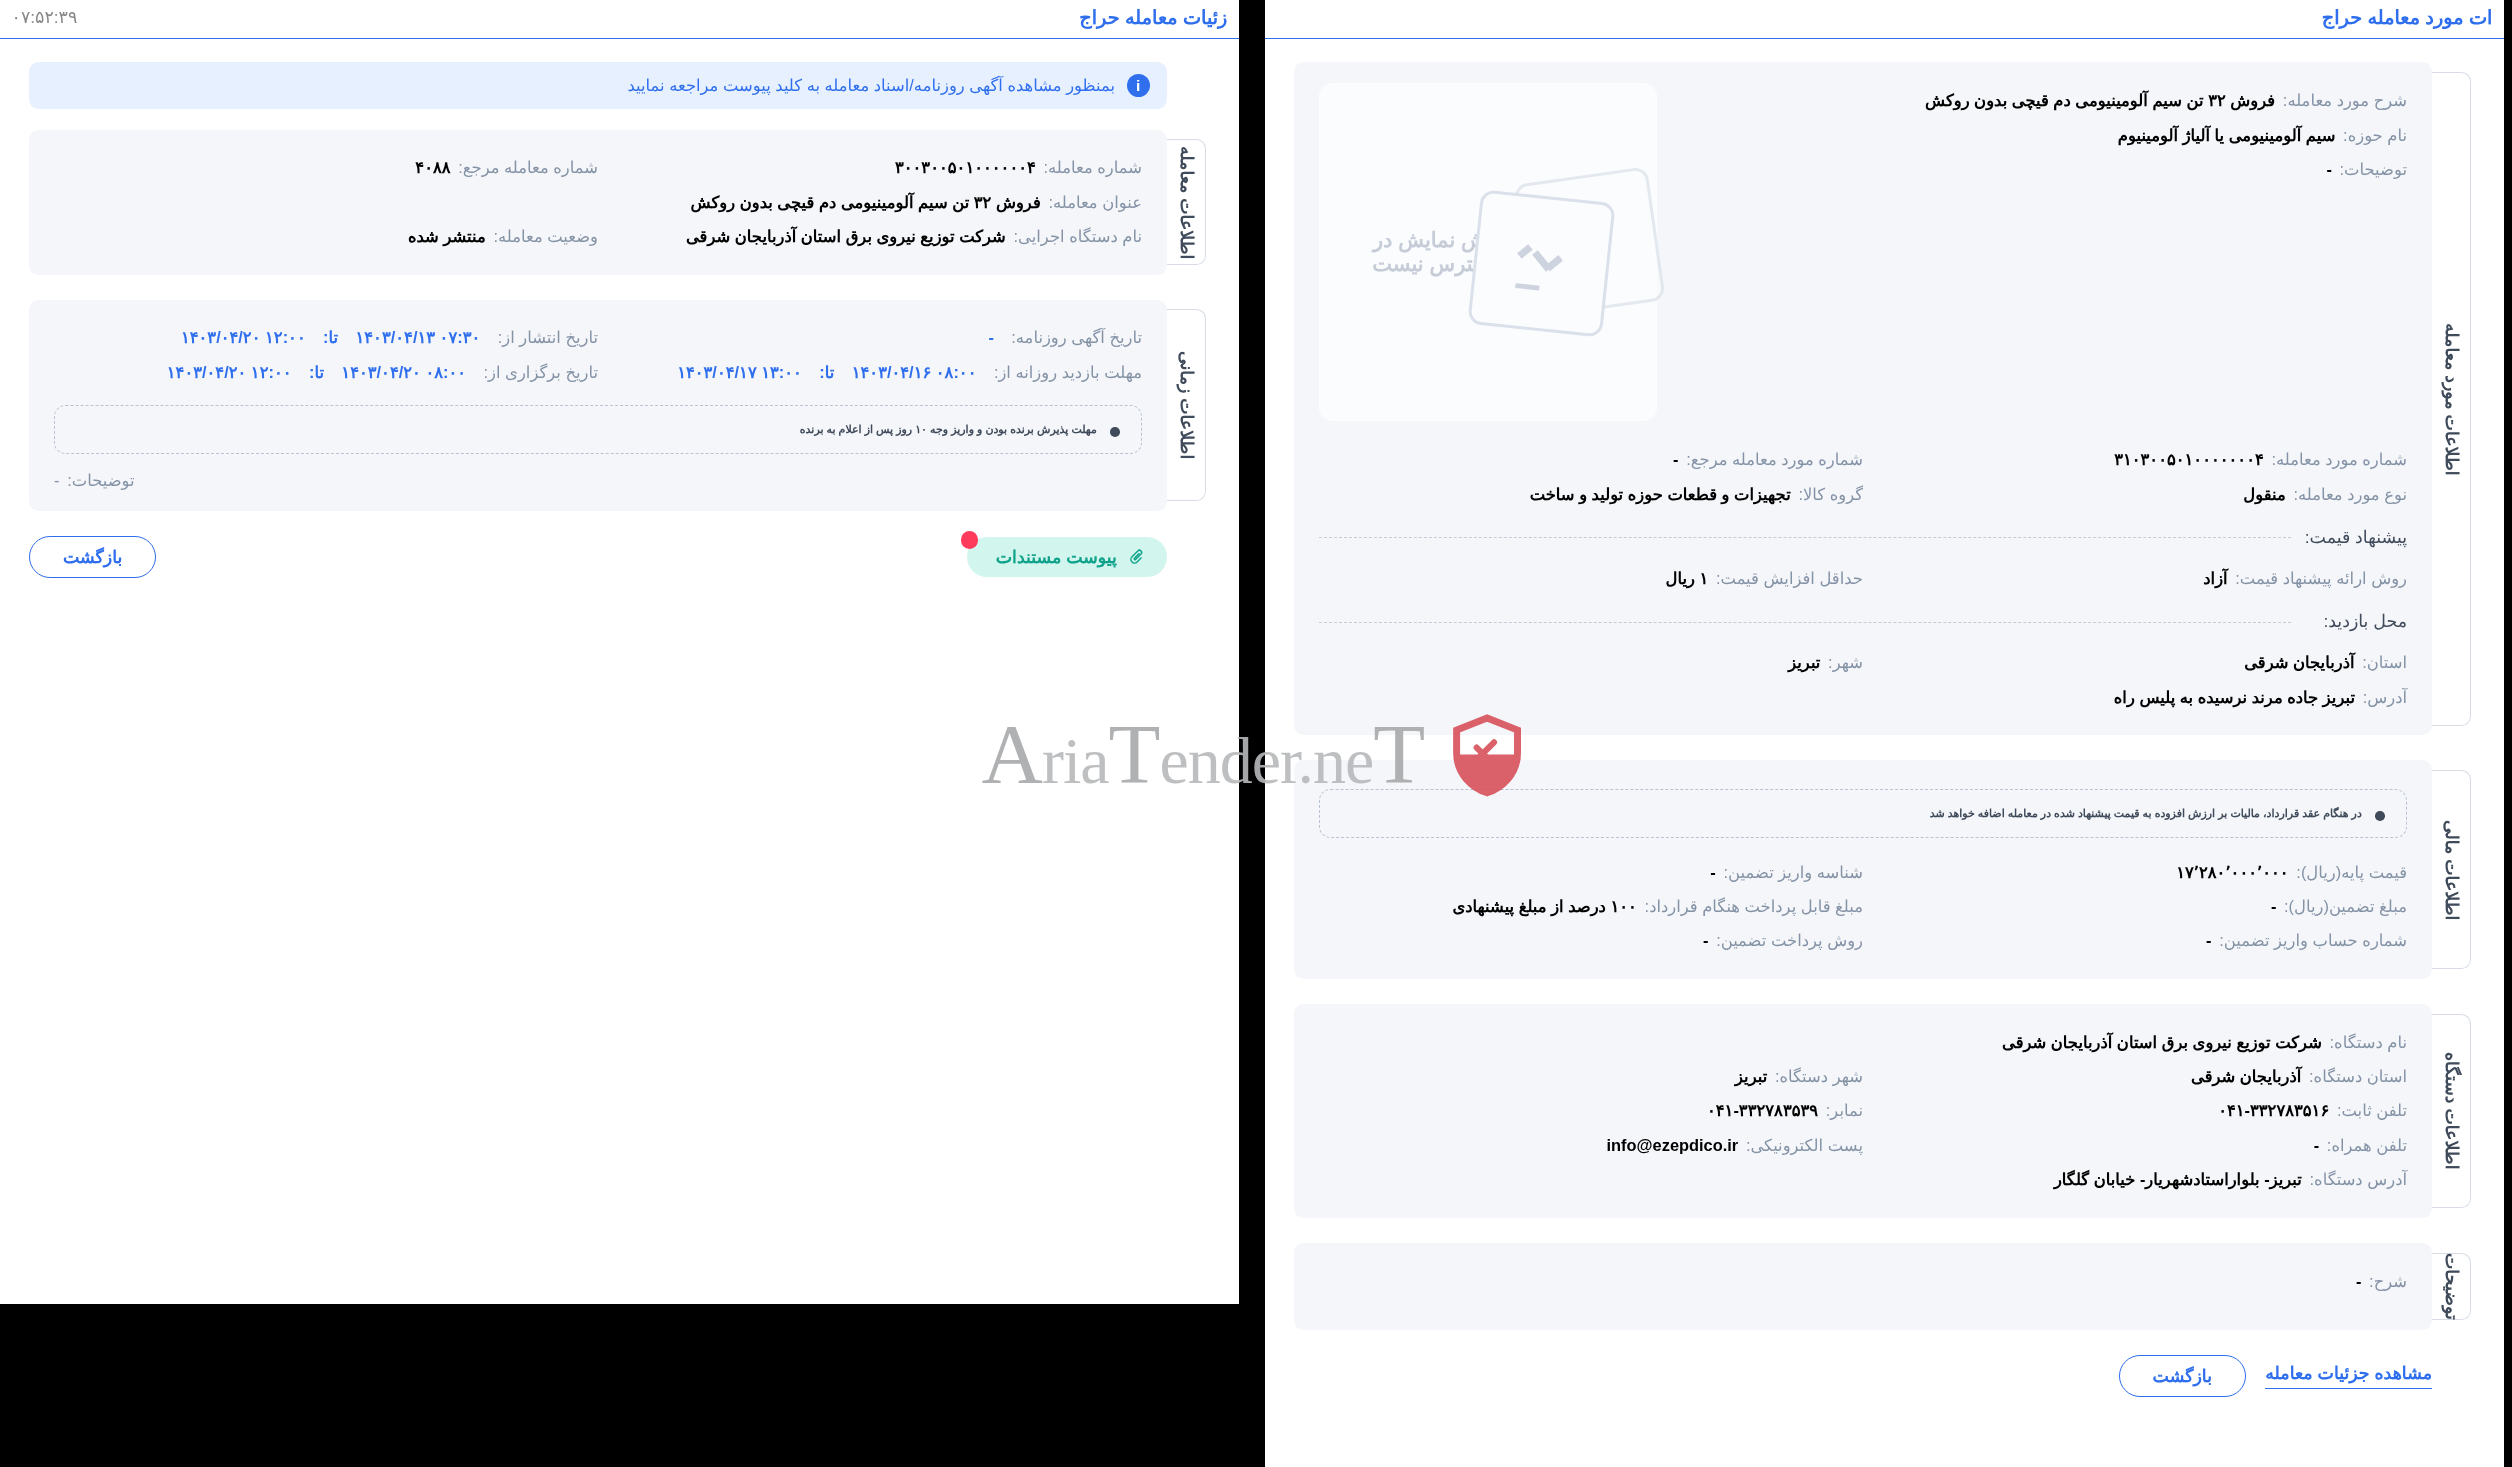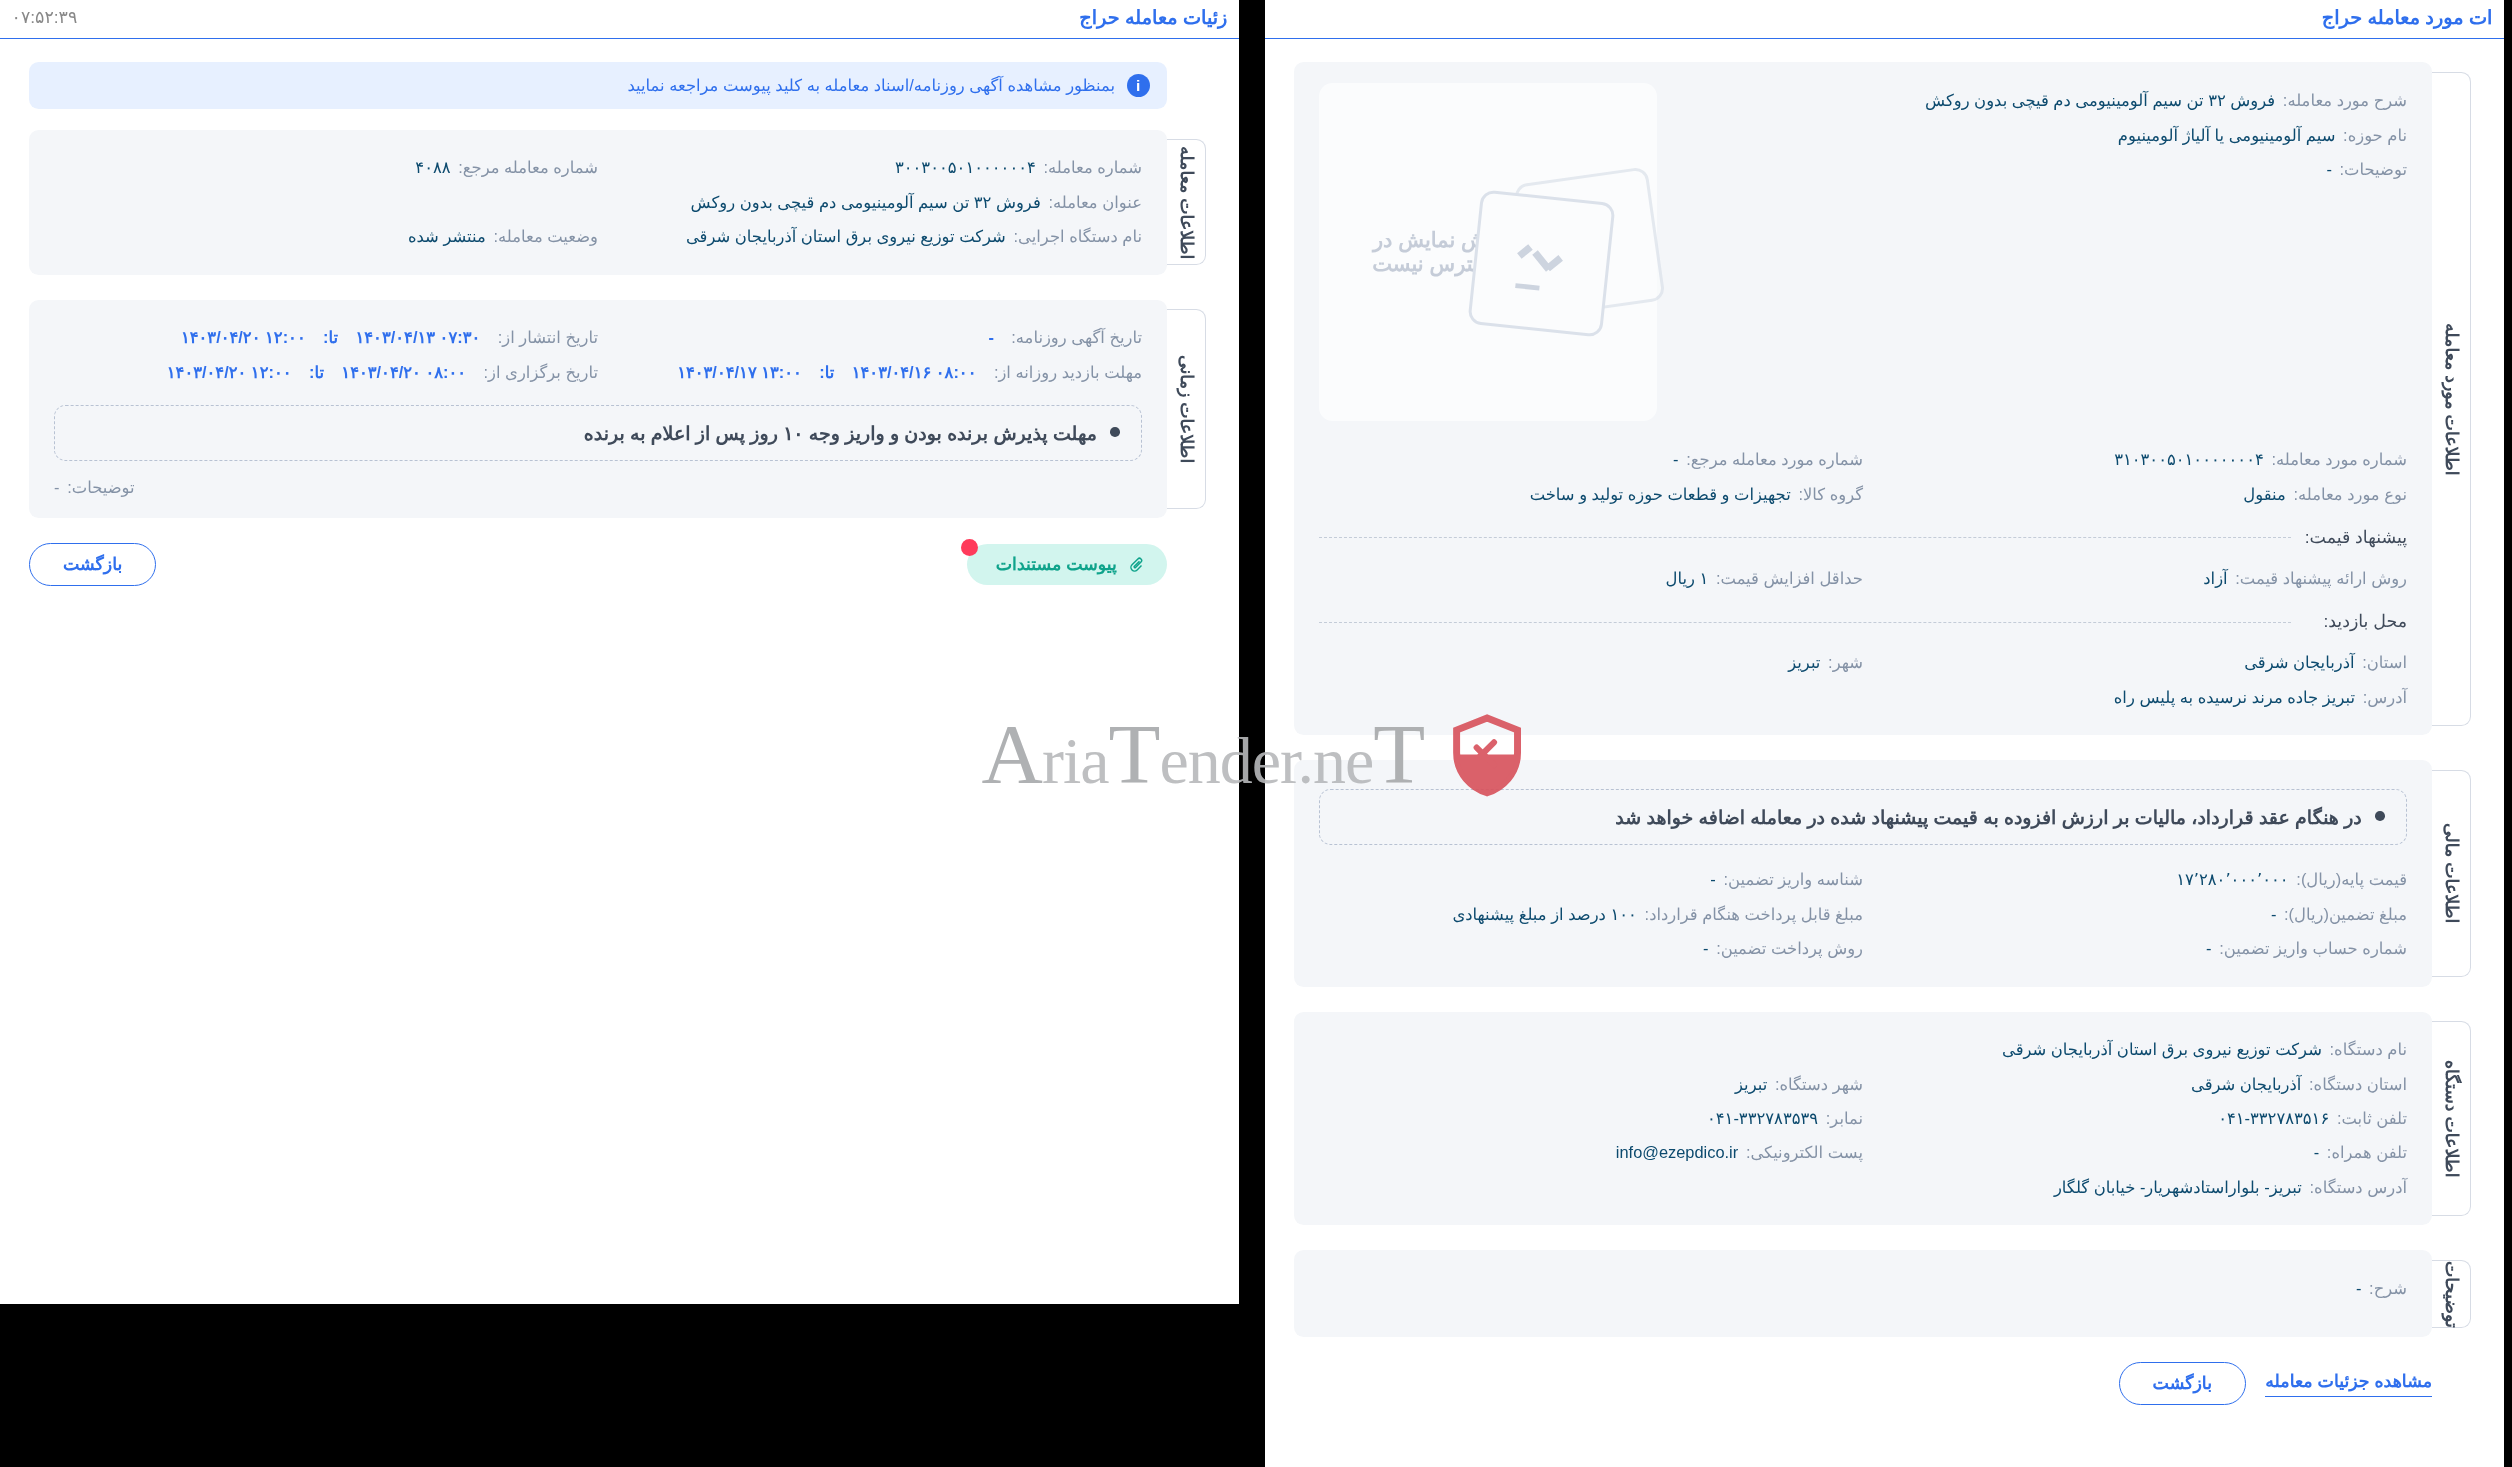--- a/index.html
+++ b/index.html
@@ -90,36 +90,36 @@
       background: #f4f6f9;
       padding-left: 11.6px;
       position: relative;
       z-index: 1;
     }
 
     
     .kv-grid { display: flex; flex-wrap: wrap; }
     .kv { display: flex; gap: 7.7px; padding: 7.7px 0; }
     .kv .k { color: #8492a6; font-size: 16.4px; white-space: nowrap; }
-    .kv .v { color: #0c4a6e; font-size: 16.4px; font-weight: 400; }
+    .kv .v { color: #000000; font-size: 16.4px; font-weight: 700; }
     .kv.half { width: 50%; }
     .kv.full { width: 100%; }
 
     
     .info-box {
       border: 1px dashed #b8c2d3;
       border-radius: 11.6px;
       padding: 15.5px 21px;
       margin: 7.7px 0 17.4px 0;
       display: flex;
       gap: 13.5px;
-      align-items: flex-start;
+      align-items: center;
       color: #3f4a5a;
       font-weight: 700;
-      font-size: 19px;
+      font-size: 11px;
     }
     .info-box .bullet {
       width: 9.7px; height: 9.7px; border-radius: 50%;
       background: #3f4a5a; flex-shrink: 0; margin-top: 5.8px;
     }
 
     
     .image-ph {
       width: 338px;
       height: 338px;

